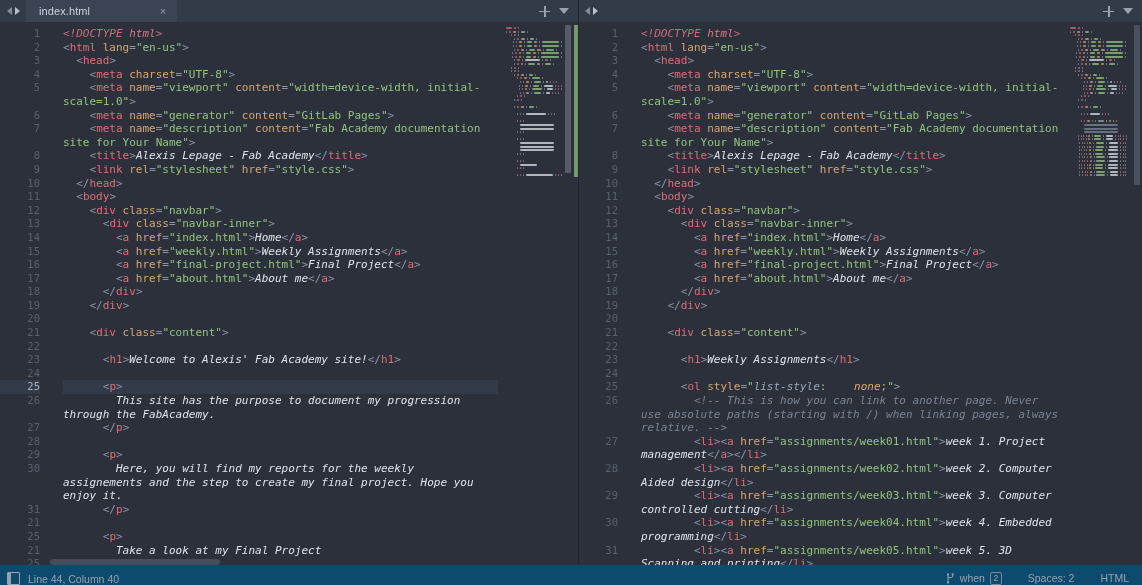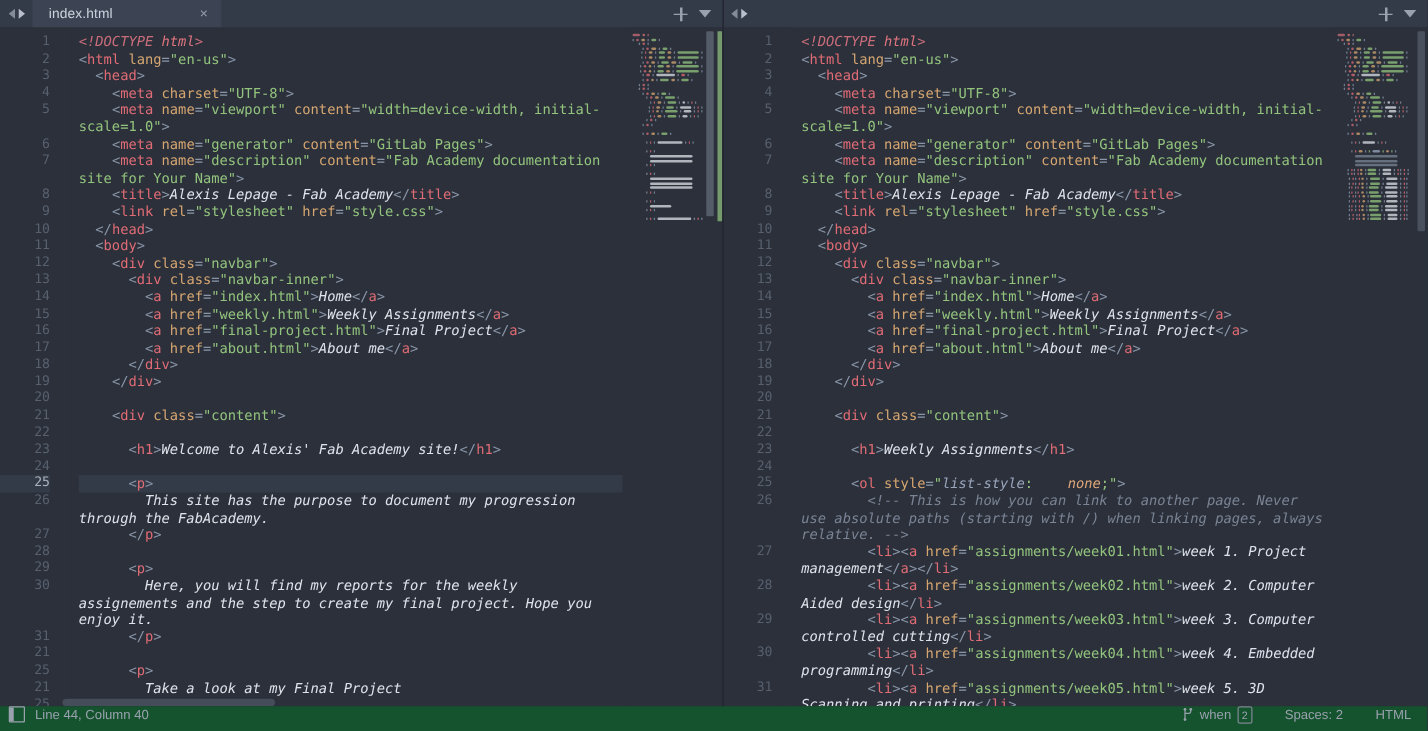--- a/index.html
+++ b/index.html
@@ -111,21 +111,21 @@
   .minimap.right .mm-scroll{right:2px;height:160px;background:#4a515e;}
 
   
   .hscroll{
     position:absolute;left:50px;right:84px;bottom:0;height:6px;
   }
   .hscroll .thumb{position:absolute;left:0;top:0;height:6px;width:170px;background:#454d5b;border-radius:3px;}
 
   
   .statusbar{
-    flex:0 0 20px;height:20px;background:#14532d;display:flex;align-items:flex-start;
+    flex:0 0 20px;height:20px;background:#0c4a6e;display:flex;align-items:flex-end;
     font-family:"Liberation Sans",sans-serif;font-size:10.5px;color:#9aa1ae;
     position:relative;
   }
   .sb-left{display:flex;align-items:center;gap:8px;padding-left:7px;}
   .sb-icon{
     width:11px;height:11px;border:1.3px solid #9aa1ae;border-radius:1px;position:relative;
   }
   .sb-icon::after{content:"";position:absolute;left:0;top:0;bottom:0;width:3px;background:#9aa1ae;}
   .sb-right{margin-left:auto;display:flex;align-items:center;}
   .sb-item{padding:0 13px;display:flex;align-items:center;gap:5px;white-space:nowrap;}

